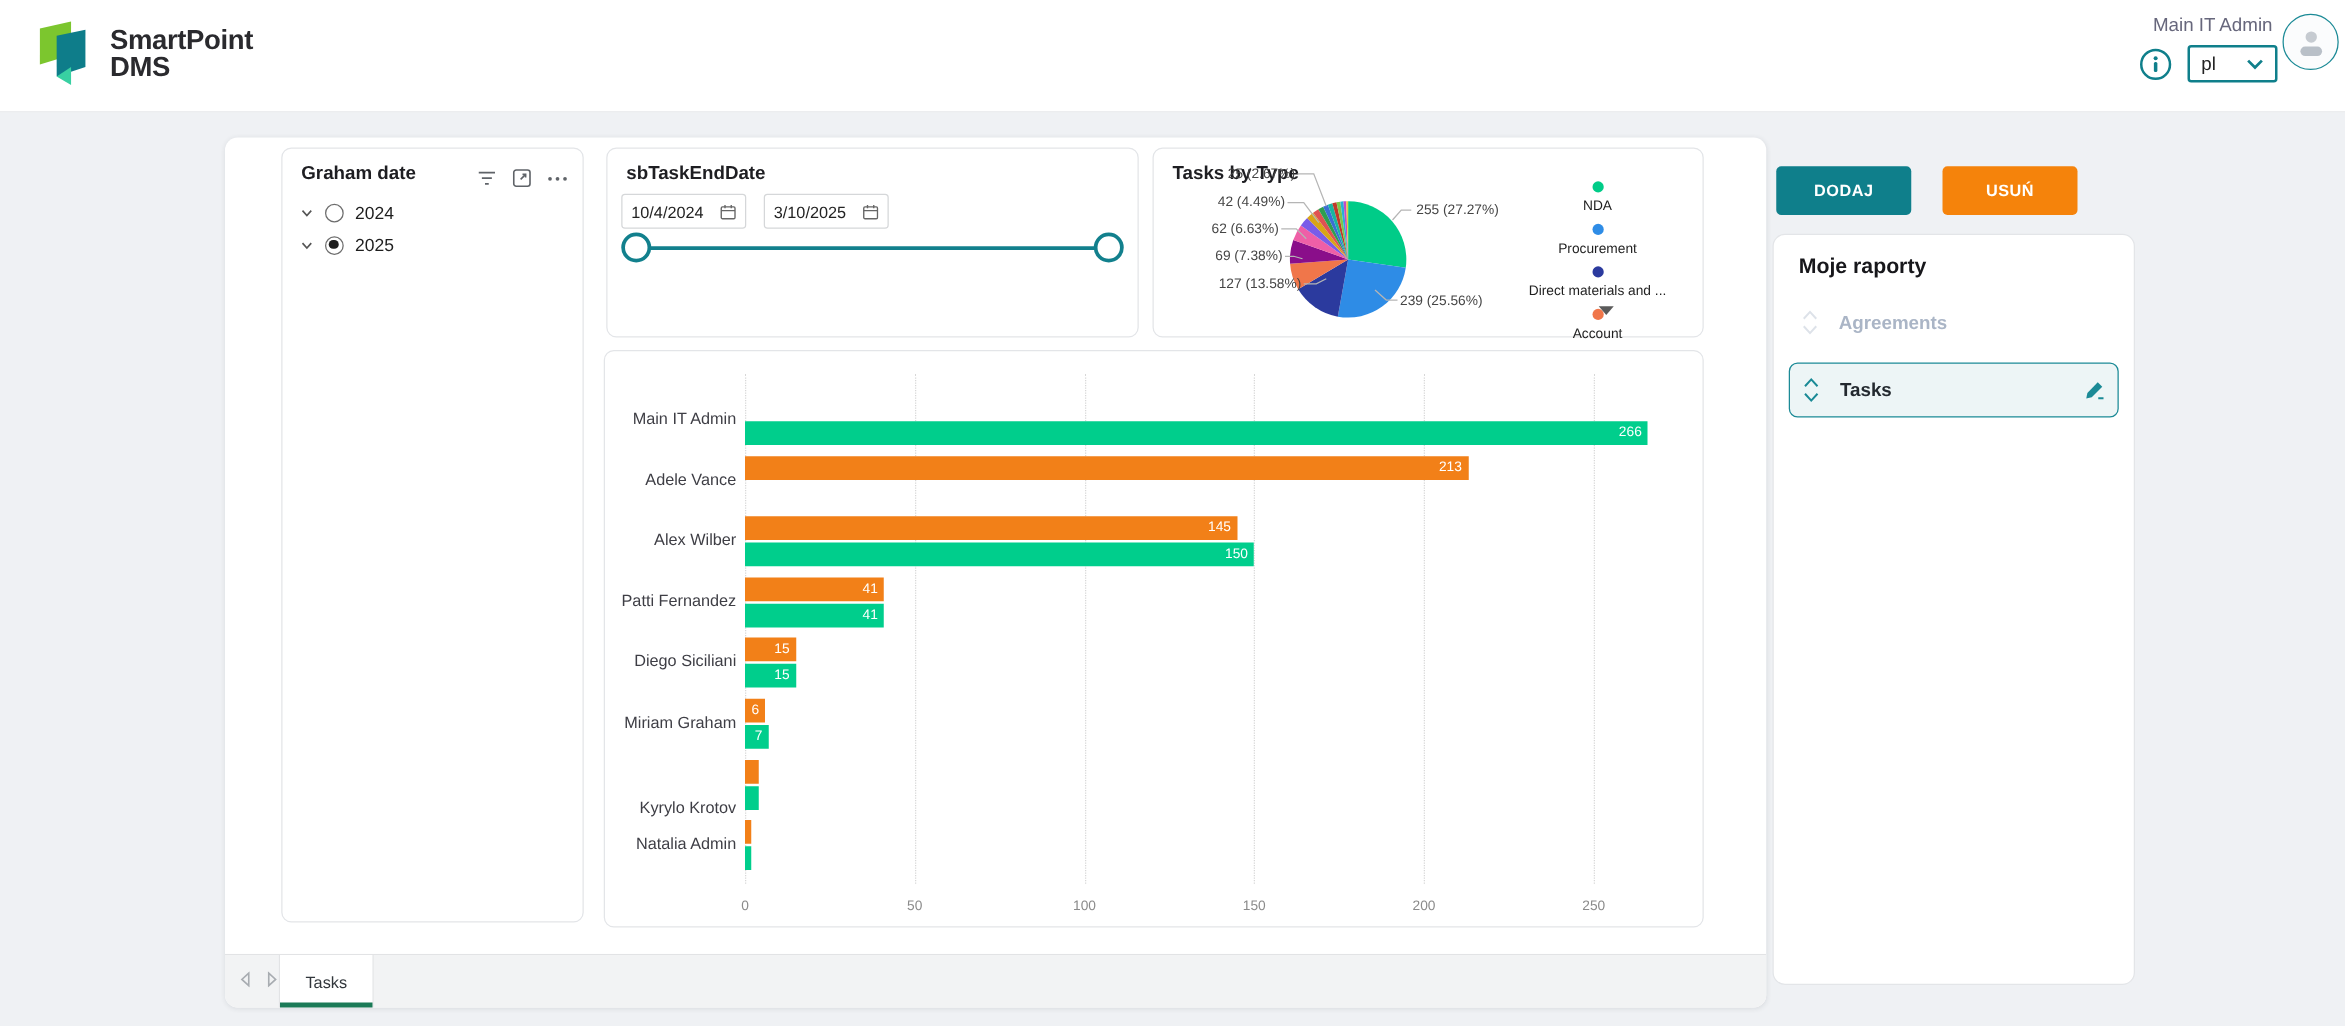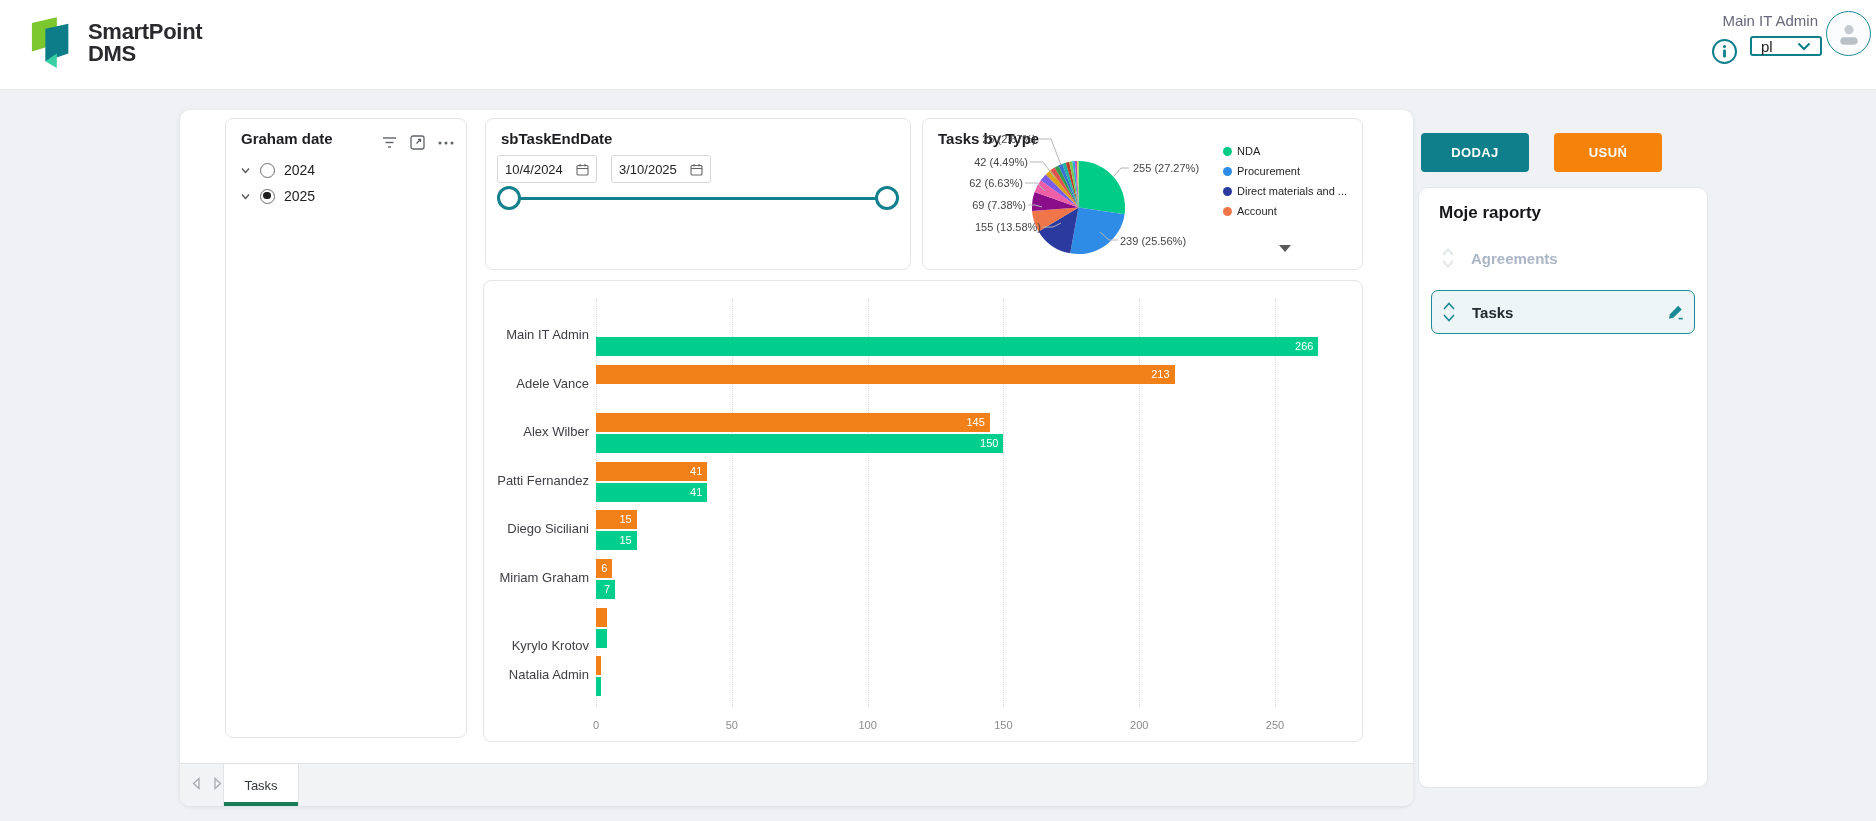--- a/index.html
+++ b/index.html
@@ -5,21 +5,21 @@
   * { box-sizing: border-box; }
   body { margin:0; background:#eceef1; font-family:"Liberation Sans", sans-serif; }
   .screen { position:relative; width:1876px; height:821px; background:#eff1f4; overflow:hidden;padding-left:44px; }
 
   
   .topbar { position:absolute; left:0; top:0; width:100%; height:90px; background:#fff; border-bottom:1px solid #e6e8ea; }
   .brand { position:absolute; left:30px; top:15px; display:flex; align-items:center; gap:12px; }
   .brand-text { font-size:22px; font-weight:700; color:#2a2a2e; line-height:22px; letter-spacing:-0.3px; }
   .user-name { position:absolute; right:58px; top:12px; font-size:15px; color:#67677c; }
   .info-icon { position:absolute; left:1711px; top:38px; width:27px; height:27px; cursor:pointer; }
-  .lang-select { position:absolute; left:1750px; top:36px; width:72px; height:20px; border:2px solid #0f7f8b; border-radius:3px; background:#fff; display:flex; align-items:center; justify-content:space-between; padding:0 9px; font-size:15px; color:#222; cursor:pointer; }
+  .lang-select { position:absolute; left:1750px; top:36px; width:72px; height:30px; border:2px solid #0f7f8b; border-radius:3px; background:#fff; display:flex; align-items:center; justify-content:space-between; padding:0 9px; font-size:15px; color:#222; cursor:pointer; }
   .avatar { position:absolute; left:1826px; top:11px; width:45px; height:45px; border:1.6px solid #1b8a96; border-radius:50%; background:#fbfcfd; display:flex; align-items:center; justify-content:center; cursor:pointer; }
 
   
   .report-card { position:absolute; left:180px; top:110px; width:1233px; height:696px; background:#fff; border-radius:10px; box-shadow:0 1px 4px rgba(40,50,60,.10); }
   .panel { position:absolute; background:#fff; border:1px solid #e3e5e8; border-radius:8px; }
   .panel-title { position:absolute; left:15px; top:11px; font-size:15px; font-weight:700; color:#1e1e22; }
 
   #panel-date-tree { left:45px; top:8px; width:242px; height:620px; }
   .visual-header { position:absolute; top:16px; right:12px; display:flex; gap:13px; align-items:center; }
   .visual-header svg { cursor:pointer; }
@@ -42,21 +42,21 @@
   .callout { position:absolute; font-size:11px; color:#454545; width:88px; }
   .callout.r { text-align:right; }
   #c25  { left:25px;  top:14px; }
   #c42  { left:17px;  top:37px; }
   #c62  { left:12px;  top:58px; }
   #c69  { left:15px;  top:80px; }
   #c127 { left:30px;  top:102px; }
   #c255 { left:210px; top:43px; width:95px; }
   #c239 { left:197px; top:116px; width:95px; }
   .legend { position:absolute; left:300px; top:26px; }
-  .legend-item { display:flex; align-items:center; gap:5px; margin-bottom:8px; cursor:pointer; }
+  .legend-item { display:flex; align-items:center; gap:5px; margin-bottom:8px; cursor:pointer;flex-direction:column; }
   .legend-dot { width:9px; height:9px; border-radius:50%; flex:0 0 auto; }
   .legend-label { font-size:11px; color:#1f1f1f; white-space:nowrap; }
   .legend-more { position:absolute; left:356px; top:126px; width:0; height:0; border-left:6px solid transparent; border-right:6px solid transparent; border-top:7px solid #5a5a5a; cursor:pointer; }
 
   #panel-bars { left:303px; top:170px; width:880px; height:462px; }
   .bar-plot { position:absolute; left:0; top:0; width:100%; height:100%; }
   .gridline { position:absolute; top:18px; bottom:34px; width:0; border-left:1px dotted #d7d7d7; }
   .xtick { position:absolute; bottom:10px; transform:translateX(-50%); font-size:11px; color:#8b8b8b; }
   .bar-cat { position:absolute; left:0; width:105px; text-align:right; font-size:13px; color:#3e3e45; }
   .hbar { position:absolute; left:112px; height:19px; }
@@ -219,21 +219,21 @@
           <polyline points="105,86 112,86 119,88"></polyline>
           <polyline points="120,108 130,108 138,104"></polyline>
           <polyline points="206,49 198,49 191,57"></polyline>
           <polyline points="195,121 186,121 177,113"></polyline>
         </g>
       </svg>
       <div class="callout r" id="c25">25 (2.67%)</div>
       <div class="callout r" id="c42">42 (4.49%)</div>
       <div class="callout r" id="c62">62 (6.63%)</div>
       <div class="callout r" id="c69">69 (7.38%)</div>
-      <div class="callout r" id="c127">155 (13.58%)</div>
+      <div class="callout r" id="c127">127 (13.58%)</div>
       <div class="callout" id="c255">255 (27.27%)</div>
       <div class="callout" id="c239">239 (25.56%)</div>
       <div class="legend">
           <div class="legend-item">
             <span class="legend-dot" style="background:#00CC88"></span>
             <span class="legend-label">NDA</span>
           </div>
           <div class="legend-item">
             <span class="legend-dot" style="background:#2E8CE6"></span>
             <span class="legend-label">Procurement</span>

